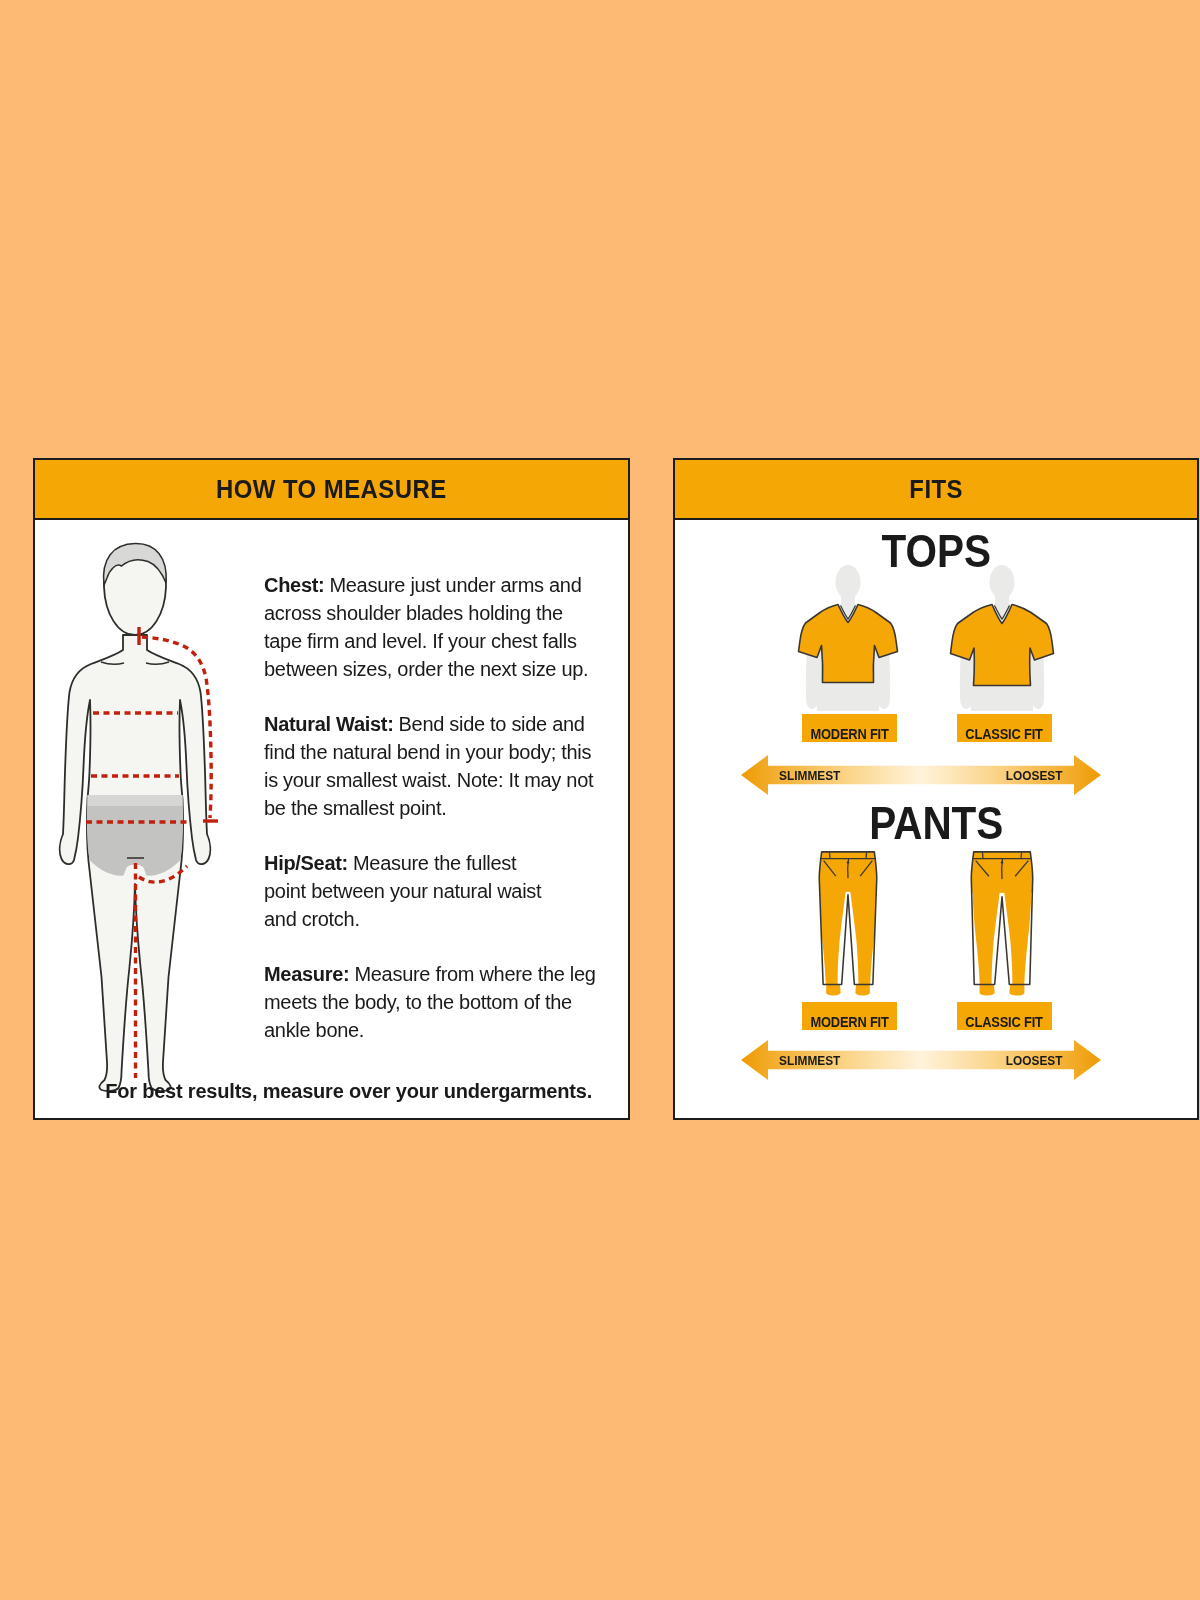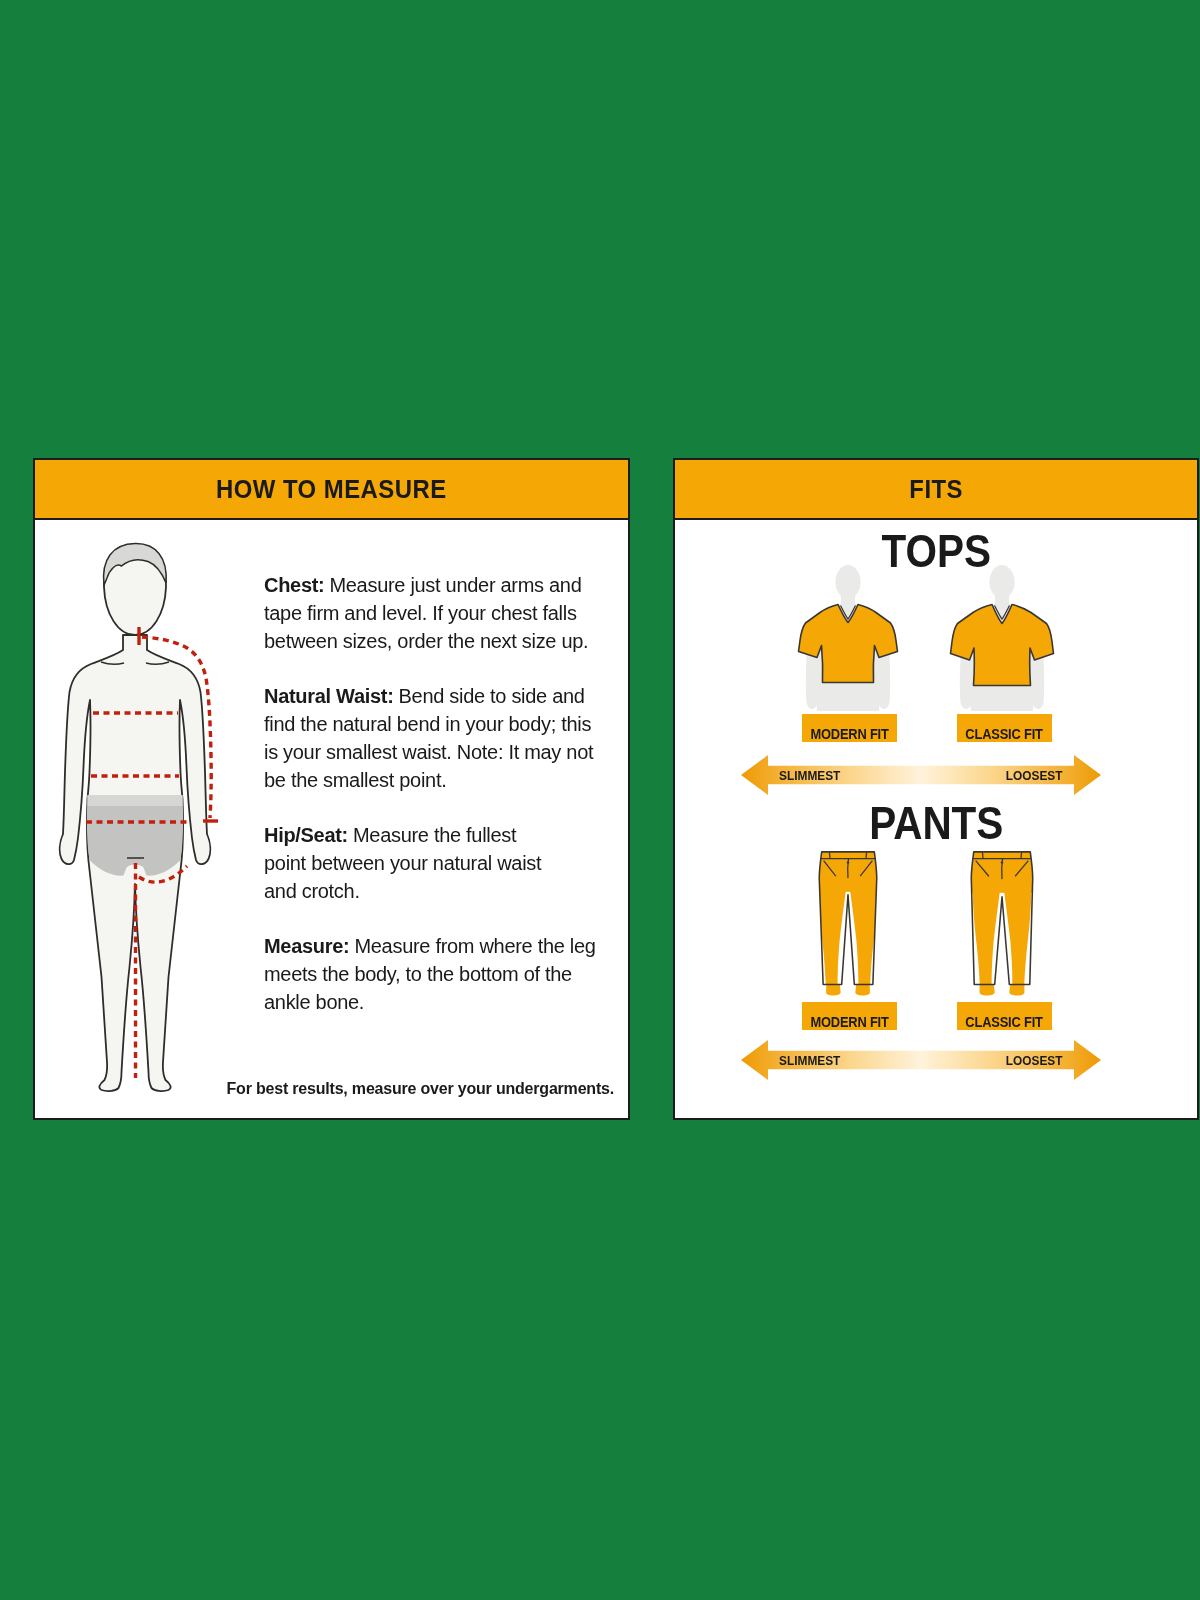--- a/index.html
+++ b/index.html
@@ -1,17 +1,17 @@
 <!DOCTYPE html>
 <html><head>
 <meta charset="utf-8">
 <style>
   * { margin:0; padding:0; box-sizing:border-box; }
   body { background:#ffffff; font-family:"Liberation Sans", sans-serif; color:#1a1a1a; }
-  .page { position:relative; width:1200px; height:1600px; background:#15803d; overflow:hidden; }
+  .page { position:relative; width:1200px; height:1600px; background:#fdba74; overflow:hidden; }
 
   .panel { position:absolute; top:458px; height:662px; border:2px solid #1c1c1c; background:#ffffff; }
   .panel-left  { left:33px;  width:597px; }
   .panel-right { left:673px; width:526px; }
 
   .panel-header {
     height:60px; background:#F5A706; border-bottom:2px solid #1c1c1c;
     display:flex; align-items:center; justify-content:center;
   }
   .panel-header .title {
@@ -21,22 +21,22 @@
 
   
   .figure-wrap { position:absolute; left:22px; top:70px; width:215px; height:572px; }
 
   .measure-text { position:absolute; left:229px; top:86px; width:365px; }
   .mpara { margin-bottom:27px;margin-top:25px; }
   .tline { white-space:nowrap; font-size:20px; line-height:28px; letter-spacing:-0.3px; }
   .tline b.lead { padding-right:5px; }
 
   .footnote {
-    position:absolute; right:14px; top:620px; white-space:nowrap;
-    font-weight:bold; font-size:16px; letter-spacing:-0.2px;
+    position:absolute; right:36px; top:620px; white-space:nowrap;
+    font-weight:bold; font-size:20px; letter-spacing:-0.2px;
   }
 
   
   .section-title {
     position:absolute; left:0; width:100%; text-align:center;
     font-weight:bold; font-size:46px;
   }
   .section-title span { display:inline-block; transform:scaleX(0.88); transform-origin:center; }
   .title-tops  { top:64px; }
   .title-pants { top:336px; }
@@ -120,20 +120,21 @@
           <path stroke-dasharray="6 4.5" d="M 29,291 L 131,291"></path>
           <path stroke-dasharray="6 4.5" d="M 82,346 C 97,356 114,351 130,335"></path>
           <path stroke-dasharray="6 4.5" d="M 78.5,332 L 78.5,547"></path>
         </g>
       </svg>
     </div>
 
     <div class="measure-text">
       <div class="mpara">
         <div class="tline"><b class="lead">Chest:</b><span>Measure just under arms and</span></div>
+        <div class="tline">across shoulder blades holding the</div>
         <div class="tline">tape firm and level. If your chest falls</div>
         <div class="tline">between sizes, order the next size up.</div>
       </div>
       <div class="mpara">
         <div class="tline"><b class="lead">Natural Waist:</b><span>Bend side to side and</span></div>
         <div class="tline">find the natural bend in your body; this</div>
         <div class="tline">is your smallest waist. Note: It may not</div>
         <div class="tline">be the smallest point.</div>
       </div>
       <div class="mpara">

